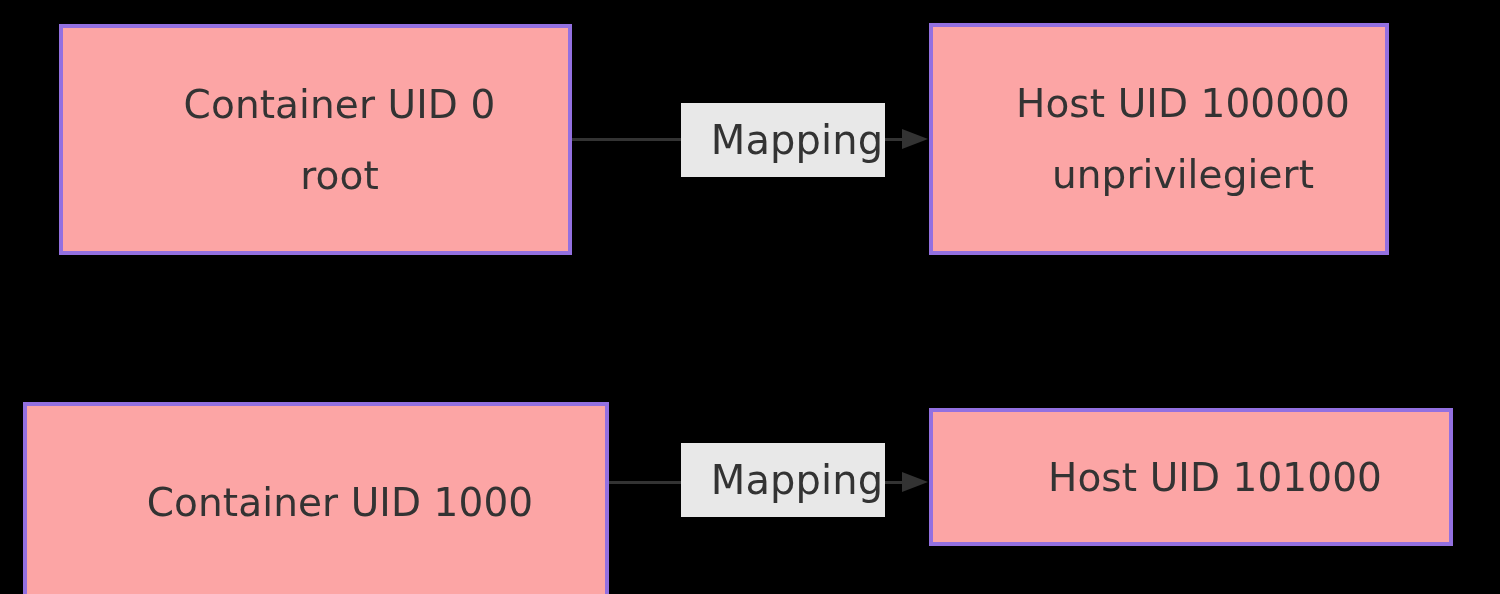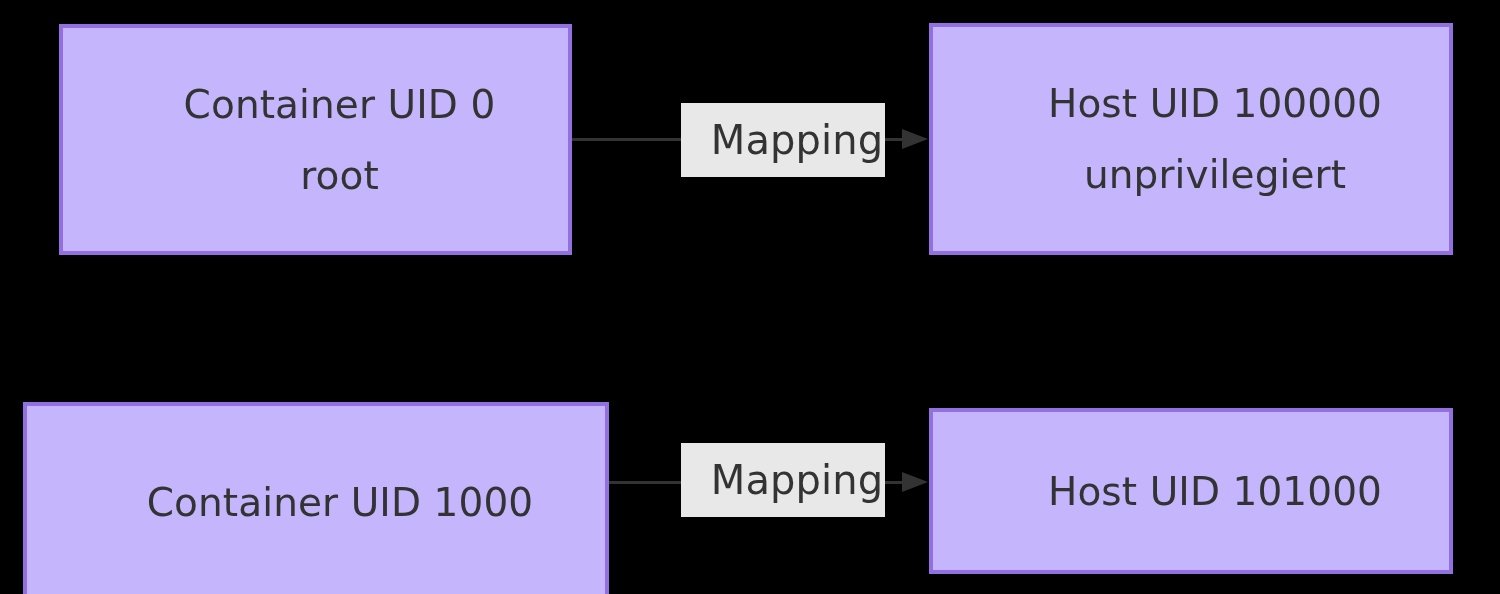--- a/index.html
+++ b/index.html
@@ -16,21 +16,21 @@
     width: 1500px;
     height: 594px;
     background: #000000;
     overflow: hidden;
   }
 
   
   .node {
     position: absolute;
     box-sizing: border-box;
-    background: #c4b5fd;
+    background: #fca5a5;
     border: 4px solid #9370e0;
     display: flex;
     flex-direction: column;
     align-items: center;
     justify-content: center;
     text-align: center;
     color: #333333;
     font-size: 39px;
     line-height: 1.0;
     letter-spacing: 0.1px;
@@ -38,23 +38,23 @@
   }
   .node-line {
     display: block;
     white-space: nowrap;
   }
   .node-line + .node-line {
     margin-top: 32px;
   }
 
   #node-container-root   { left: 59px;  top: 24px;  width: 513px; height: 231px; }
-  #node-host-unpriv      { left: 929px; top: 23px;  width: 524px; height: 232px; align-items: center; }
+  #node-host-unpriv      { left: 929px; top: 23px;  width: 460px; height: 232px; align-items: center; }
   #node-container-1000   { left: 23px;  top: 402px; width: 586px; height: 201px; }
-  #node-host-101000      { left: 929px; top: 408px; width: 524px; height: 166px; }
+  #node-host-101000      { left: 929px; top: 408px; width: 524px; height: 138px; }
 
   
   .edge-line {
     position: absolute;
     height: 3px;
     background: #333333;
   }
   .edge-head {
     position: absolute;
     width: 0;

